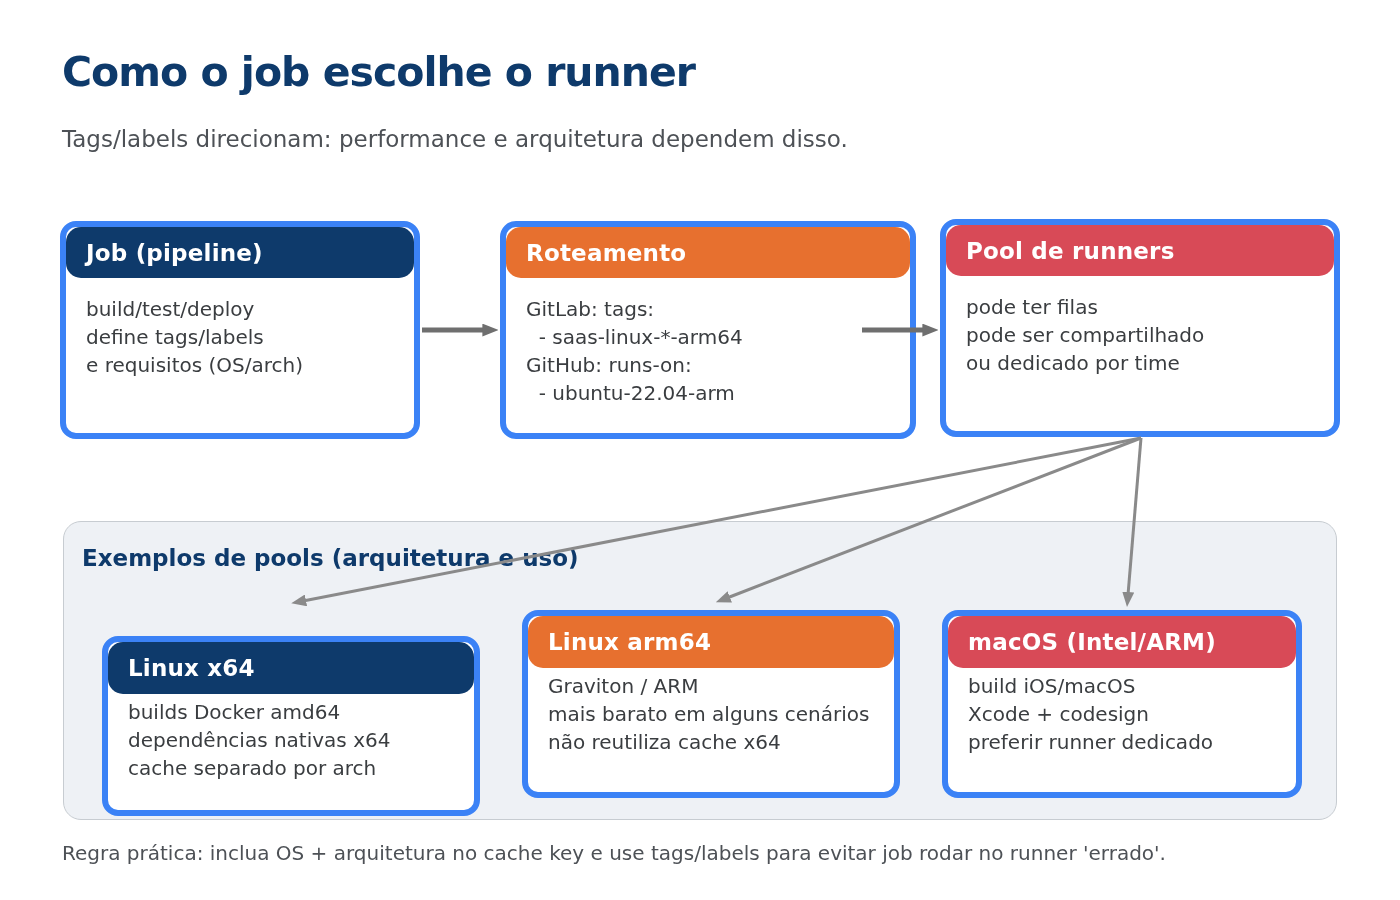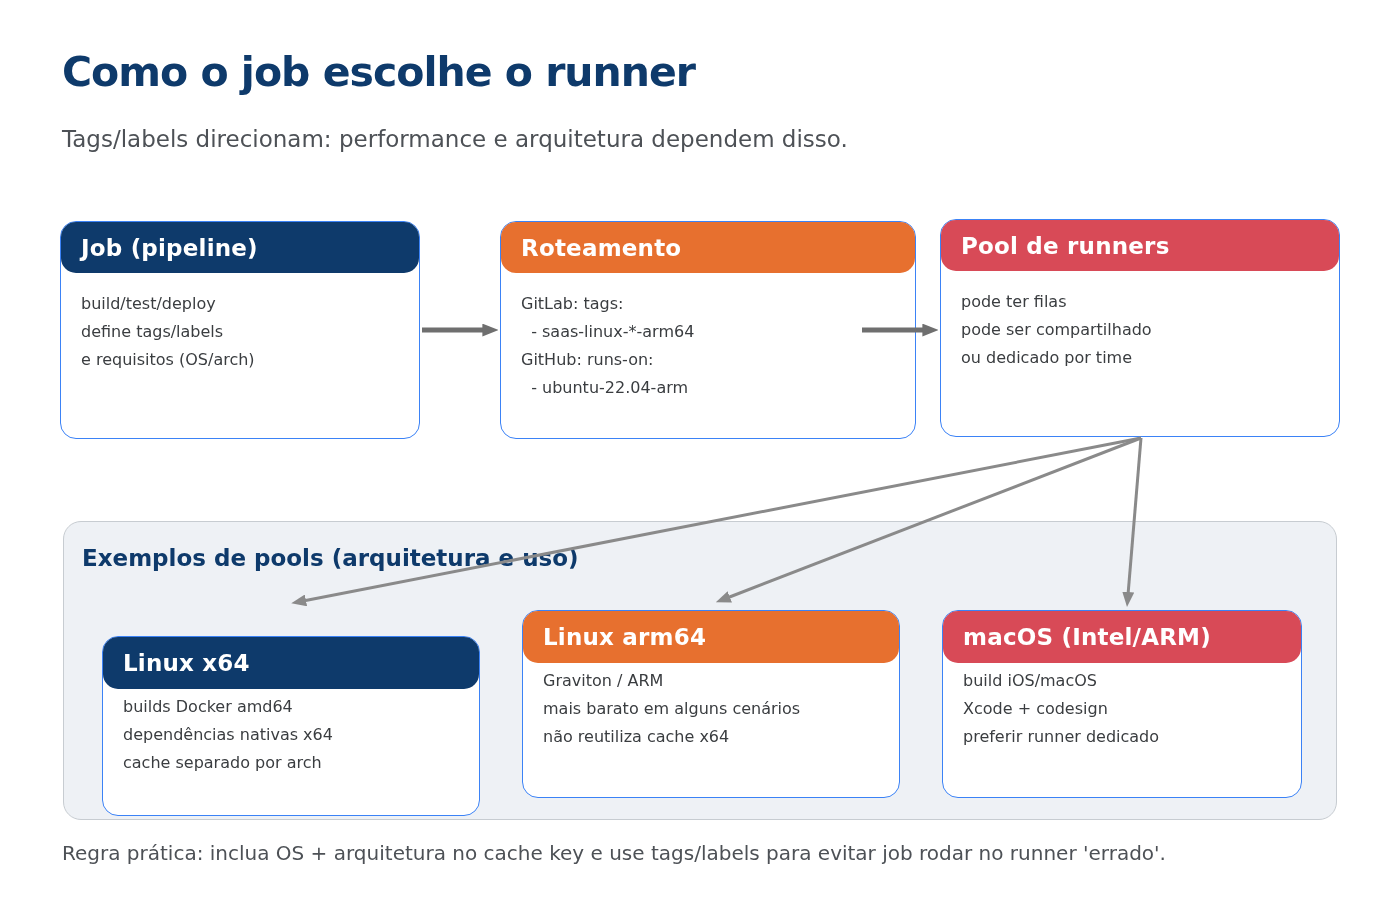--- a/index.html
+++ b/index.html
@@ -30,21 +30,21 @@
     left: 62px;
     top: 126px;
     margin: 0;
     font-size: 23px;
     color: #4d5156;
   }
 
   .card {
     position: absolute;
     background: #ffffff;
-    border: 1px solid #3b82f6;
+    border: 6px solid #3b82f6;
     border-radius: 16px;
   }
 
   .card-header {
     height: 51px;
     border-radius: 15px;
     display: flex;
     align-items: center;
     padding: 0 20px;
     color: #ffffff;
@@ -52,21 +52,21 @@
     font-size: 23px;
     letter-spacing: 0.2px;
   }
 
   .hdr-navy   { background: #0e3a6b; }
   .hdr-orange { background: #e7702f; }
   .hdr-red    { background: #d84a57; }
 
   .card-body {
     padding: 17px 20px 0 20px;
-    font-size: 16px;
+    font-size: 20px;
     line-height: 28px;
     color: #3a3d40;
   }
   .card-body .line { white-space: pre-wrap; }
 
   #card-job     { left: 60px;  top: 221px; width: 360px; height: 218px; }
   #card-routing { left: 500px; top: 221px; width: 416px; height: 218px; }
   #card-pool    { left: 940px; top: 219px; width: 400px; height: 218px; }
 
   .panel {

